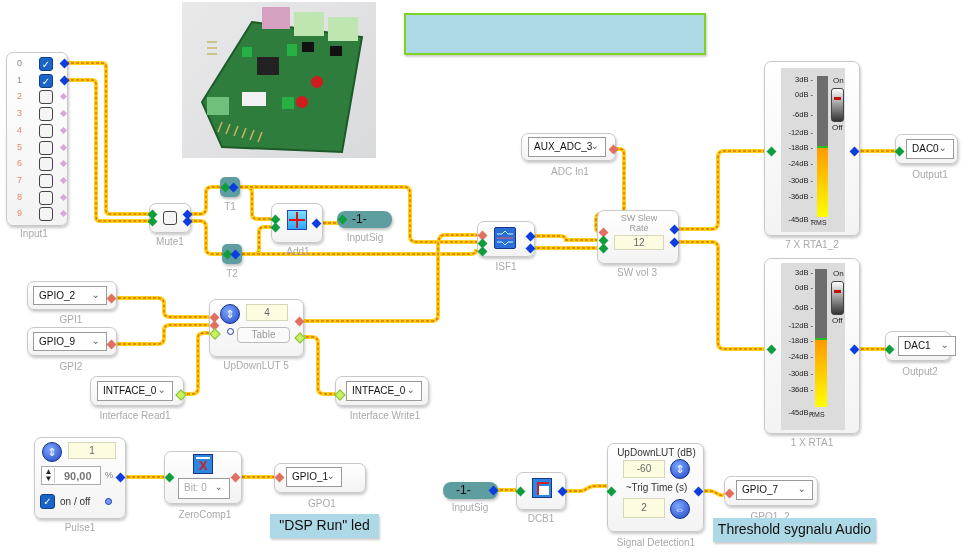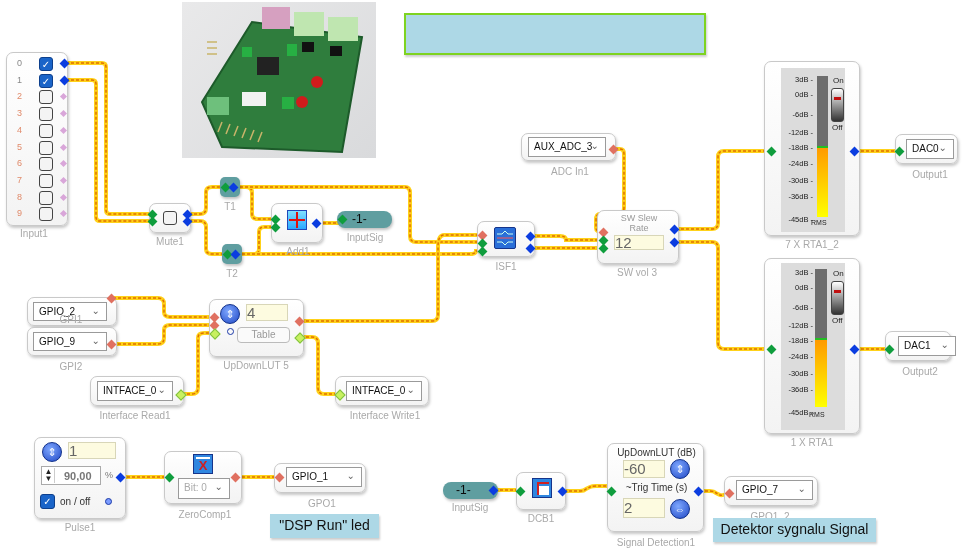--- a/index.html
+++ b/index.html
@@ -6,21 +6,21 @@
   body{width:970px;height:556px;position:relative;overflow:hidden;font-family:"Liberation Sans",sans-serif;}
   #wires{position:absolute;left:0;top:0;width:970px;height:556px;z-index:1;pointer-events:none;}
   .wire-under{fill:none;stroke:#ffd21a;stroke-width:4;}
   .wire-top{fill:none;stroke:#e07000;stroke-width:1.5;stroke-dasharray:3 2;}
   .blk{position:absolute;background:linear-gradient(#ffffff,#f3f3f3);border:1px solid #c9c9c9;border-radius:7px;box-shadow:1px 2px 3px rgba(0,0,0,.22);z-index:2;box-sizing:border-box;}
   .cap{position:absolute;font-size:10px;color:#a9a9a9;z-index:2;text-align:center;white-space:nowrap;}
   .pin{position:absolute;width:7px;height:7px;transform:rotate(45deg);z-index:4;}
   .pg{background:#0f9d3d;} .pb{background:#0b3de0;} .pr{background:#e07060;} .py{background:#c8f060;border:1px solid #7fc040;width:6px;height:6px;} .pl{background:#d9a6d9;}
   .sel{position:absolute;background:#fff;border:1px solid #9a9a9a;font-size:10px;color:#111;box-sizing:border-box;padding:3px 0 0 5px;}
   .sel .chev{position:absolute;right:6px;top:2px;font-size:10px;color:#666;}
-  .val{position:absolute;background:#fdfbe0;border:1px solid #d8d6b8;font-size:15px;color:#666;text-align:left;box-sizing:border-box;}
+  .val{position:absolute;background:#fdfbe0;border:1px solid #d8d6b8;font-size:10px;color:#666;text-align:center;box-sizing:border-box;}
   .knob{position:absolute;width:20px;height:20px;border-radius:50%;background:radial-gradient(circle at 40% 35%,#7fa8ff,#1f47c4);border:1px solid #10308a;color:#fff;font-size:11px;text-align:center;line-height:19px;box-sizing:border-box;}
   .chk{position:absolute;width:14px;height:14px;border:1px solid #444;border-radius:3px;background:#f4f4f4;box-sizing:border-box;}
   .chk.on{background:#1a64c8;border-color:#0d3f8c;color:#fff;font-size:10px;text-align:center;line-height:13px;}
   .tag{position:absolute;background:#5f9ea0;border-radius:8px;color:#0a0a0a;font-size:12px;z-index:2;box-shadow:1px 2px 3px rgba(0,0,0,.25);}
   .note{position:absolute;background:#add8e6;color:#111;z-index:2;text-align:center;box-shadow:1px 2px 2px rgba(0,0,0,.2);}
   .meter{position:absolute;background:#dcdcdc;}
   .dbl{position:absolute;font-size:7.5px;color:#222;text-align:right;width:32px;}
   .ico{position:absolute;box-sizing:border-box;}
 </style>
 </head>
@@ -290,21 +290,21 @@
 <div class="pin pg" style="left:896px;top:148px;"></div>
 
 <div class="blk" style="left:885px;top:331px;width:66px;height:30px;">
   <div class="sel" style="left:12px;top:4px;width:58px;height:20px;">
     <span>DAC1</span><span class="chev">⌄</span>
   </div>
 </div>
 <div class="cap" style="left:895px;top:366px;width:50px;">Output2</div>
 <div class="pin pg" style="left:886px;top:346px;"></div>
 
-<div class="blk" style="left:27px;top:281px;width:90px;height:29px;margin-top:16px;">
+<div class="blk" style="left:27px;top:281px;width:90px;height:29px;">
   <div class="sel" style="left:5px;top:4px;width:74px;height:19px;">
     <span>GPIO_2</span><span class="chev">⌄</span>
   </div>
 </div>
 <div class="cap" style="left:51px;top:314px;width:40px;">GPI1</div>
 <div class="pin pr" style="left:108px;top:295px;"></div>
 
 <div class="blk" style="left:27px;top:327px;width:90px;height:29px;">
   <div class="sel" style="left:5px;top:4px;width:74px;height:19px;">
     <span>GPIO_9</span><span class="chev">⌄</span>
@@ -364,21 +364,21 @@
   </div>
   <div class="sel" style="left:13px;top:26px;width:52px;height:21px;color:#aaa;">
     <span>Bit: 0</span><span class="chev">⌄</span>
   </div>
 </div>
 <div class="cap" style="left:175px;top:509px;width:60px;">ZeroComp1</div>
 <div class="pin pg" style="left:166px;top:474px;"></div>
 <div class="pin pr" style="left:232px;top:474px;"></div>
 
 <div class="blk" style="left:274px;top:463px;width:92px;height:30px;">
-  <div class="sel" style="left:11px;top:3px;width:76px;height:20px;">
+  <div class="sel" style="left:11px;top:3px;width:56px;height:20px;">
     <span>GPIO_1</span><span class="chev">⌄</span>
   </div>
 </div>
 <div class="cap" style="left:302px;top:498px;width:40px;">GPO1</div>
 <div class="pin pr" style="left:276px;top:474px;"></div>
 
 <div class="note" style="left:270px;top:514px;width:109px;height:24px;font-size:14px;line-height:23px;">"DSP Run" led</div>
 
 <div class="tag" style="left:443px;top:482px;width:55px;height:17px;">
   <span style="position:absolute;left:13px;top:1px;">-1-</span>
@@ -410,13 +410,13 @@
 <div class="pin pb" style="left:695px;top:488px;"></div>
 
 <div class="blk" style="left:724px;top:476px;width:94px;height:30px;">
   <div class="sel" style="left:11px;top:3px;width:77px;height:20px;">
     <span>GPIO_7</span><span class="chev">⌄</span>
   </div>
 </div>
 <div class="cap" style="left:740px;top:511px;width:60px;">GPO1_2</div>
 <div class="pin pr" style="left:726px;top:490px;"></div>
 
-<div class="note" style="left:713px;top:518px;width:163px;height:24px;font-size:14px;line-height:23px;">Detektor sygnalu Signal</div>
+<div class="note" style="left:713px;top:518px;width:163px;height:24px;font-size:14px;line-height:23px;">Threshold sygnalu Audio</div>
 
 </body></html>

